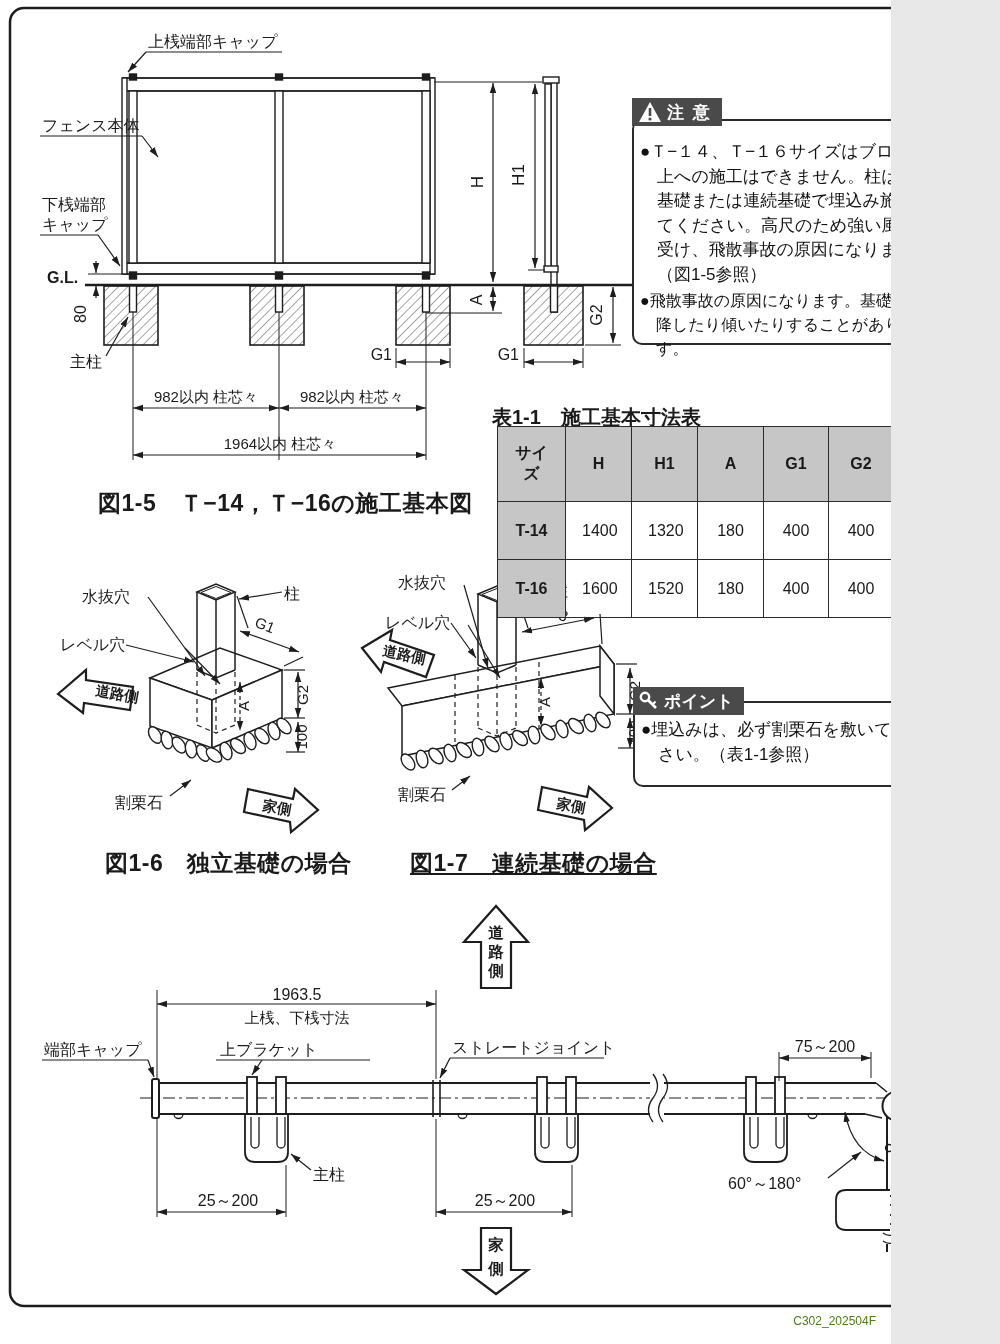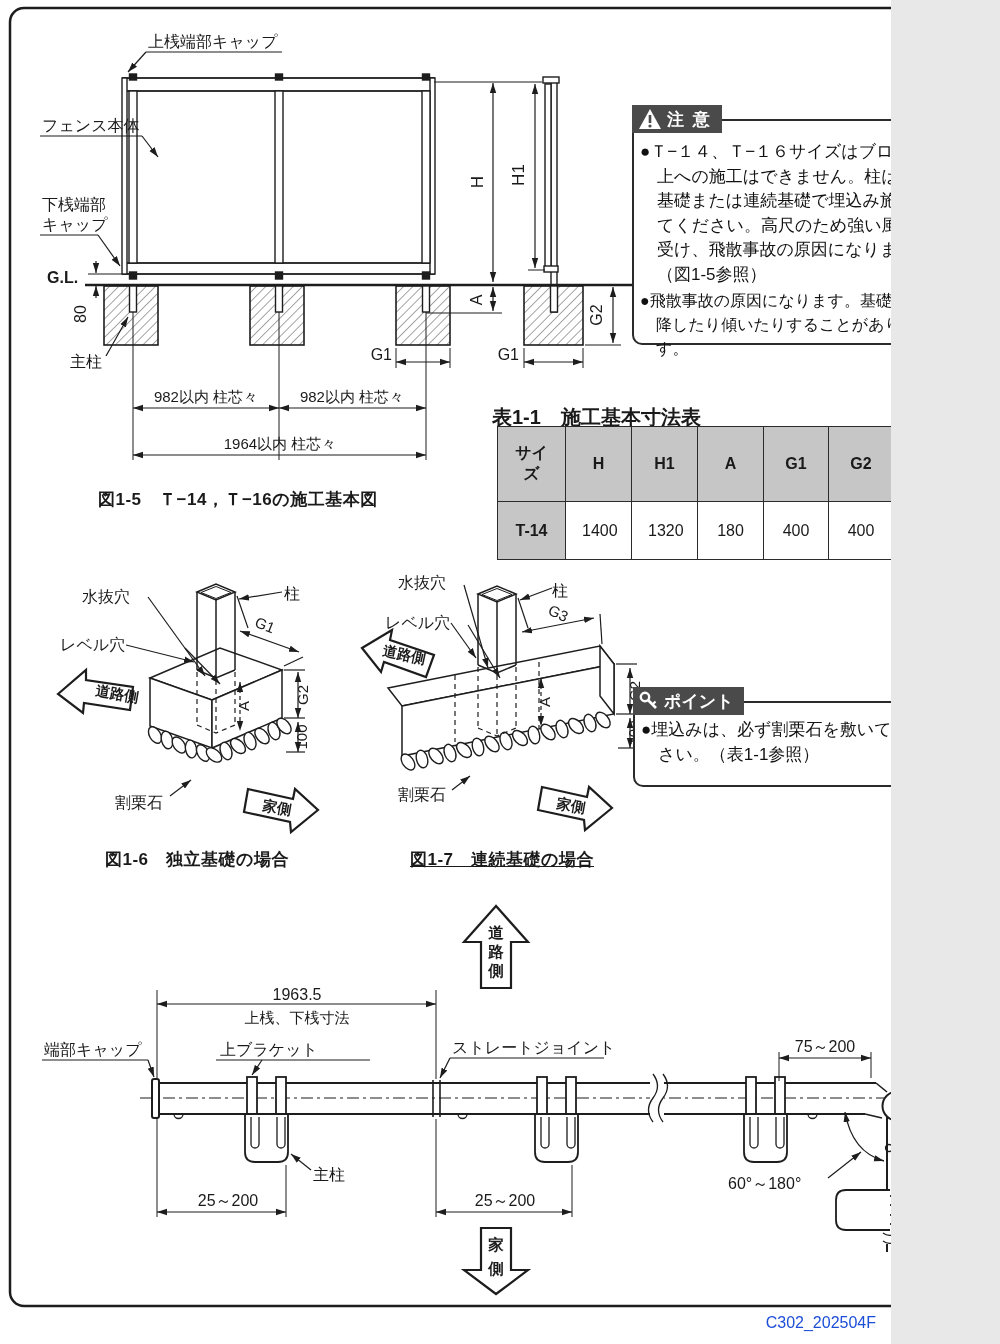--- a/index.html
+++ b/index.html
@@ -13,22 +13,22 @@
         padding:2px 10px 2px 6px;font-size:17px;font-weight:bold;letter-spacing:2px;height:28px;box-sizing:border-box;}
   .callout-body{position:absolute;font-size:17px;line-height:24.5px;color:#111;}
   .callout-body p{margin:0 16px 2px 0;padding-left:17px;text-indent:-17px;}
   .callout-body p.small{font-size:16px;line-height:24px;padding-left:16px;text-indent:-16px;}
   
   .tbl-title{position:absolute;font-size:20px;font-weight:bold;}
   table.spec{position:absolute;border-collapse:collapse;table-layout:fixed;}
   table.spec td,table.spec th{border:1.6px solid #2b2b2b;text-align:center;font-size:16px;
         height:25px;padding:16px;font-weight:normal;}
   table.spec .hd{background:#c6c6c6;font-weight:bold;}
-  .fig-cap{position:absolute;font-size:17px;font-weight:bold;letter-spacing:0.5px;}
-  .doc-code{position:absolute;font-size:16px;color:#1d4ed8;}
+  .fig-cap{position:absolute;font-size:23px;font-weight:bold;letter-spacing:0.5px;}
+  .doc-code{position:absolute;font-size:12px;color:#4d7c0f;}
 </style>
 </head>
 <body>
 
 <div class="page">
 
 <svg class="abs" style="left:0;top:0" width="1000" height="1344" viewBox="0 0 1000 1344">
   <defs>
     <marker id="ar" markerWidth="11" markerHeight="8" refX="10" refY="4" orient="auto-start-reverse" markerUnits="userSpaceOnUse">
       <path d="M0,0.8 L10,4 L0,7.2 Z" fill="#1d1d1d"></path>
@@ -396,21 +396,21 @@
       <text x="228" y="1206" text-anchor="middle">25～200</text>
       <text x="505" y="1206" text-anchor="middle">25～200</text>
       <text x="825" y="1052" text-anchor="middle">75～200</text>
       <text x="943" y="1161" transform="rotate(-90 943 1161)" text-anchor="middle">75～200</text>
       <text x="728" y="1189">60°～180°</text>
     </g>
   </g>
 </svg>
 
 <div class="callout" style="left:632px;top:119px;width:326px;height:226px;"></div>
-<div class="callout-head" style="left:632px;top:105px;">
+<div class="callout-head" style="left:632px;top:98px;">
   <span style="display:inline-flex;">
     <svg width="24" height="22" viewBox="0 0 24 22">
       <polygon points="12,1 23,21 1,21" fill="#fff"></polygon>
       <rect x="10.7" y="7" width="2.6" height="8" fill="#4a4a4a"></rect>
       <circle cx="12" cy="18" r="1.6" fill="#4a4a4a"></circle>
     </svg>
   </span>
   <span>注 意</span>
 </div>
 <div class="callout-body" style="left:640px;top:140px;width:312px;">
@@ -456,20 +456,29 @@
   </tr>
   <tr>
     <td class="hd">T-14</td>
     <td>1400</td>
     <td>1320</td>
     <td>180</td>
     <td>400</td>
     <td>400</td>
     <td>300</td>
   </tr>
+  <tr>
+    <td class="hd">T-16</td>
+    <td>1600</td>
+    <td>1520</td>
+    <td>180</td>
+    <td>400</td>
+    <td>400</td>
+    <td>300</td>
+  </tr>
 </tbody>
     </table>
 
 <div class="fig-cap" style="left:98px;top:488px;">図1-5　Ｔ−14，Ｔ−16の施工基本図</div>
 <div class="fig-cap" style="left:105px;top:848px;">図1-6　独立基礎の場合</div>
 <div class="fig-cap" style="left:410px;top:848px;text-decoration:underline;">図1-7　連続基礎の場合</div>
 
 <div class="doc-code" style="right:15px;top:1314px;">C302_202504F</div>
 
 </div>

